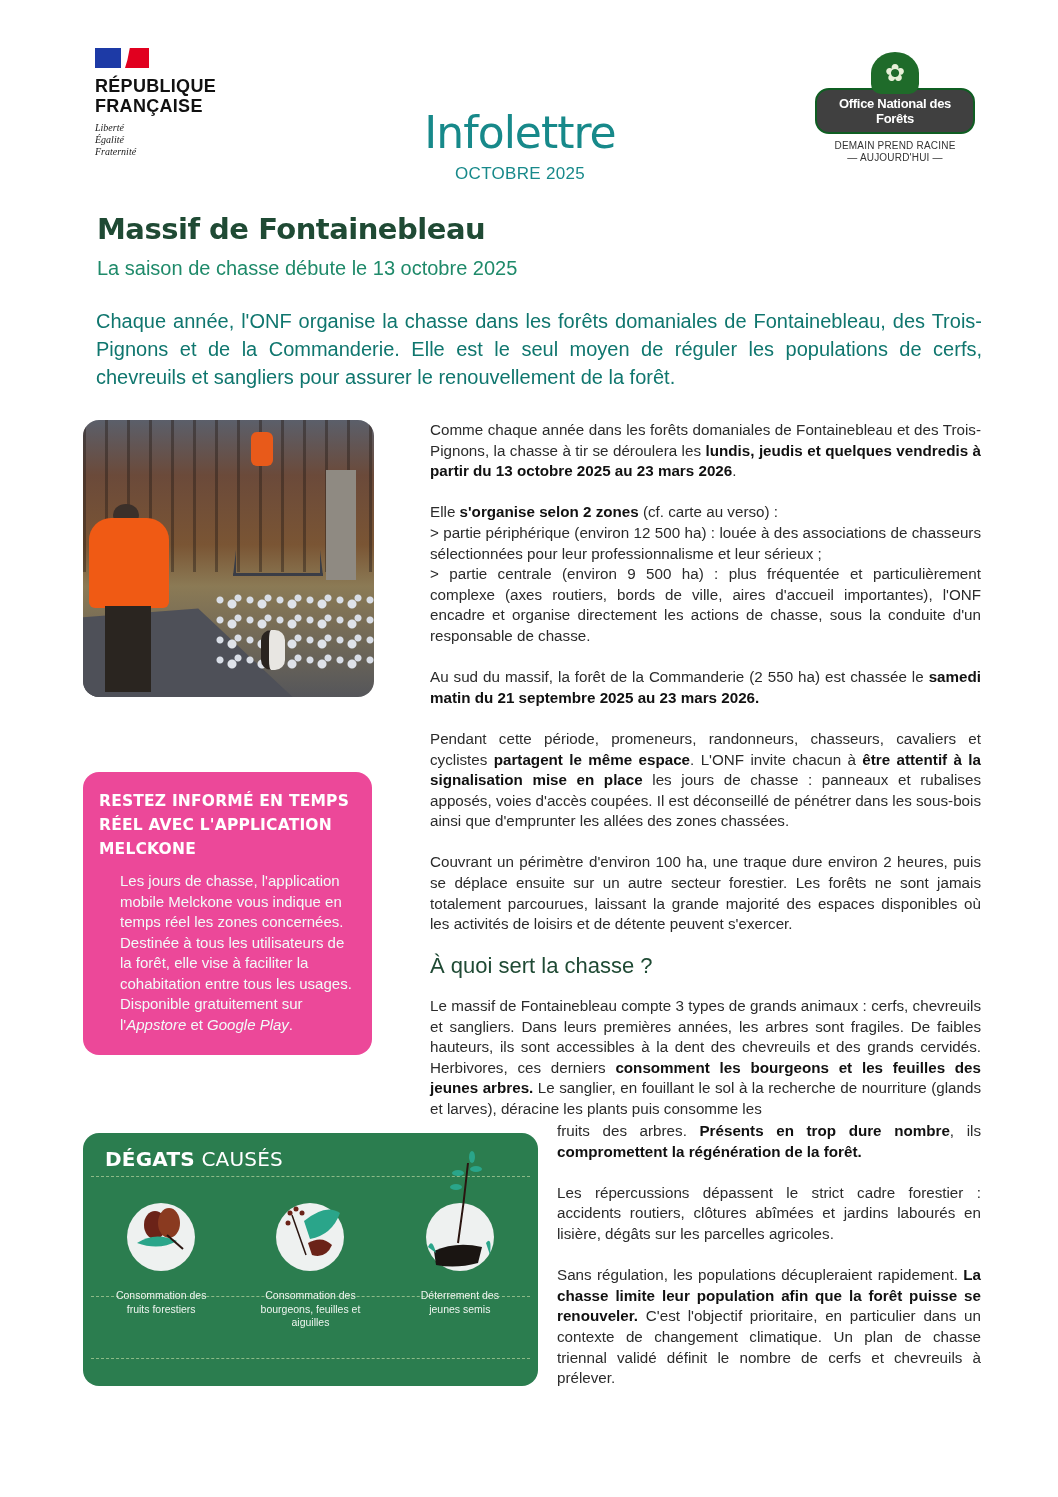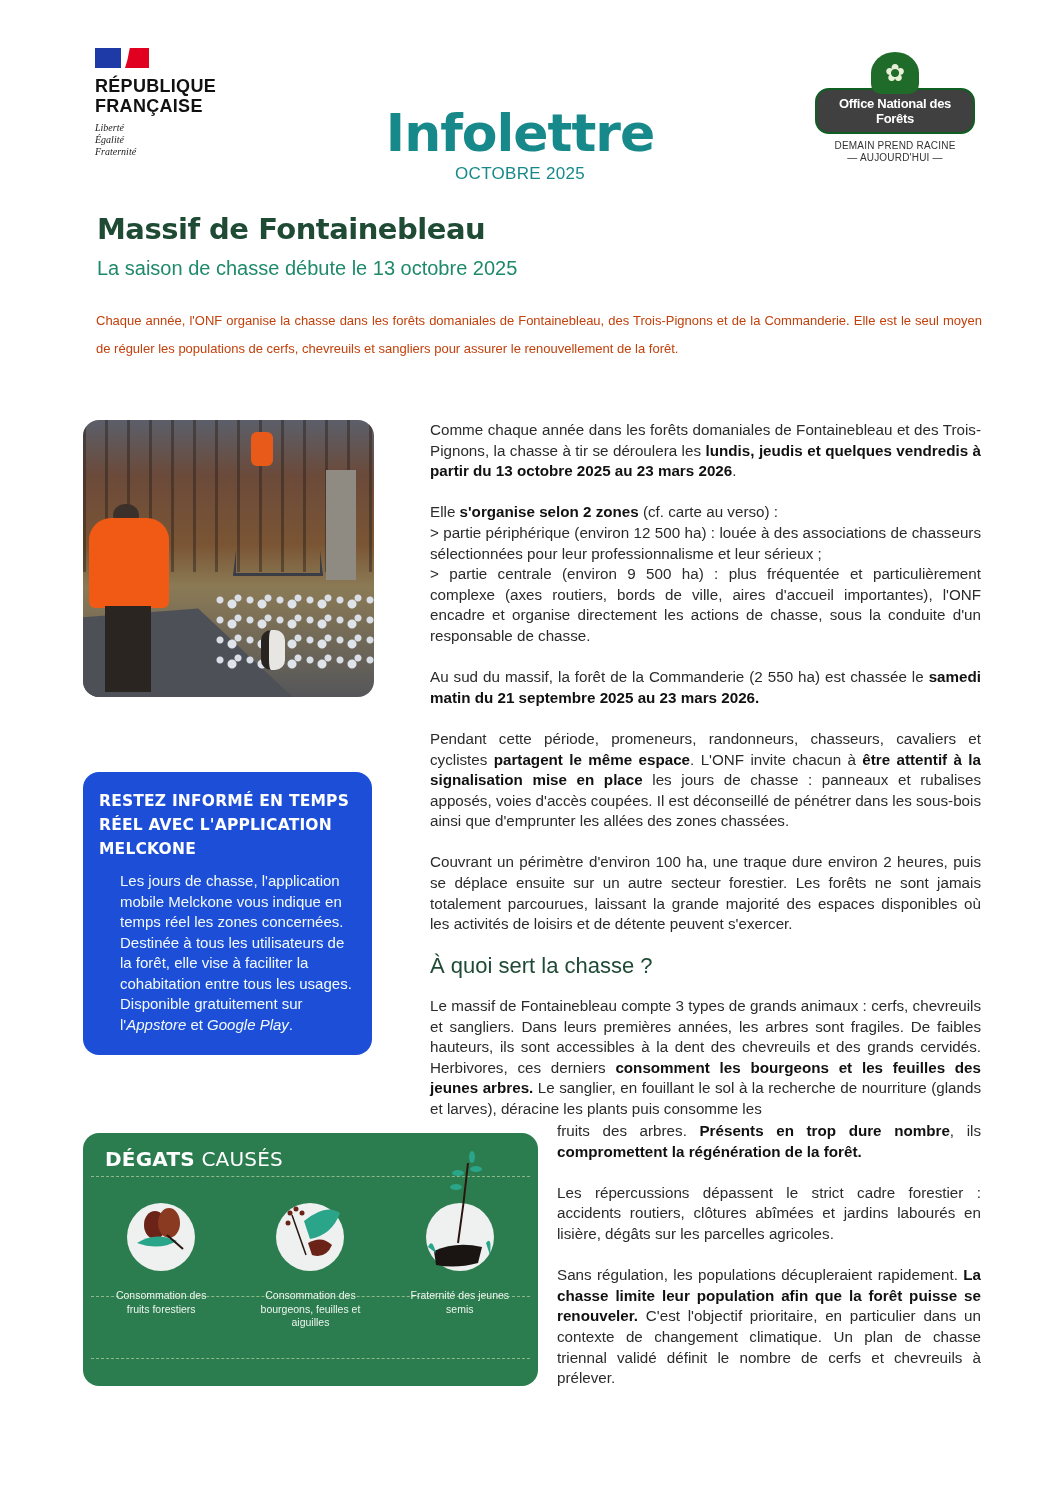--- a/index.html
+++ b/index.html
@@ -13,28 +13,28 @@
   .rf-flag .red { width: 24px; height: 20px; background: #e1001f; clip-path: polygon(20% 0, 100% 0, 100% 100%, 0 100%, 10% 60%); }
   .rf-name { font-family: "Liberation Sans", sans-serif; font-weight: bold; font-size: 18px; line-height: 20px; color: #111; letter-spacing: 0.3px; }
   .rf-motto { font-family: "Liberation Serif", serif; font-style: italic; font-size: 10px; line-height: 12px; color: #222; margin-top: 6px; }
 
   .onf-logo { position: absolute; left: 815px; top: 52px; width: 160px; text-align: center; }
   .onf-tree { width: 48px; height: 42px; margin: 0 auto -6px; background: #1f6b2a; border-radius: 50% 50% 10px 10px; position: relative; z-index: 1; display: flex; align-items: center; justify-content: center; color: #e8f0d8; font-size: 24px; }
   .onf-badge { background: #404040; color: #fff; font-family: "Liberation Sans", sans-serif; font-weight: bold; font-size: 13px; border-radius: 14px; padding: 6px 4px; border: 2px solid #0f5e22; letter-spacing: -0.3px; }
   .onf-tag { font-size: 10px; color: #333; margin-top: 6px; line-height: 12px; letter-spacing: 0.2px; }
 
   .masthead { position: absolute; left: 360px; top: 104px; width: 320px; text-align: center; }
-  .masthead-title { font-family: "DejaVu Sans", sans-serif; font-weight: bold; font-size: 52px; color: #17898a; letter-spacing: -1px; line-height: 58px; }
+  .masthead-title { font-family: "DejaVu Sans", sans-serif; font-weight: normal; font-size: 44px; color: #17898a; letter-spacing: -1px; line-height: 58px; }
   .masthead-date { font-size: 17px; color: #17898a; margin-top: 2px; letter-spacing: 0.3px; }
 
   .headline { position: absolute; left: 97px; top: 210px; }
   .headline h1 { font-family: "DejaVu Sans", sans-serif; font-weight: bold; font-size: 29px; color: #1f4a34; letter-spacing: -0.5px; line-height: 38px; }
   .headline h2 { font-family: "Liberation Sans", sans-serif; font-weight: normal; font-size: 20px; color: #1f8a6a; line-height: 40px; }
 
-  .intro { position: absolute; left: 96px; top: 307px; width: 886px; font-size: 13px; line-height: 28px; color: #c2410c; text-align: justify; }
+  .intro { position: absolute; left: 96px; top: 307px; width: 886px; font-size: 20px; line-height: 28px; color: #0f766e; text-align: justify; }
 
   
   .photo { position: absolute; left: 83px; top: 420px; width: 291px; height: 277px; border-radius: 16px; overflow: hidden; background: linear-gradient(180deg, #5b5f6a 0%, #6b4a3a 20%, #7a5534 45%, #8b7a55 60%, #55565a 100%); }
   .photo .trees { position: absolute; inset: 0; background: repeating-linear-gradient(90deg, rgba(40,30,25,0.45) 0 3px, transparent 3px 22px); height: 55%; }
   .photo .road { position: absolute; left: 0; bottom: 0; width: 72%; height: 32%; background: #4e5058; clip-path: polygon(0 10%, 55% 0, 100% 100%, 0 100%); }
   .photo .snow { position: absolute; right: 0; bottom: 10%; width: 55%; height: 28%; background: radial-gradient(circle at 20% 40%, #d8dde6 0 3px, transparent 4px), radial-gradient(circle at 60% 60%, #dfe3ea 0 4px, transparent 5px), radial-gradient(circle at 80% 30%, #d8dde6 0 3px, transparent 4px); background-size: 30px 20px; }
   .photo .hunter { position: absolute; left: 6px; top: 98px; width: 80px; height: 90px; background: #f05a14; border-radius: 22px 22px 6px 6px; }
   .photo .hunter-legs { position: absolute; left: 22px; top: 186px; width: 46px; height: 86px; background: #2a2520; }
   .photo .hunter-head { position: absolute; left: 30px; top: 84px; width: 26px; height: 22px; background: #3b302a; border-radius: 50%; }
   .photo .tower { position: absolute; left: 150px; top: 78px; width: 90px; height: 78px; border: 3px solid #3a3d46; border-top: none; clip-path: polygon(10% 0, 90% 0, 100% 100%, 0 100%); }
@@ -45,21 +45,21 @@
   
   .col { position: absolute; left: 430px; width: 551px; font-size: 15.2px; line-height: 20.6px; color: #2b2b2b; text-align: justify; }
   .col p { margin-bottom: 20.6px; }
   .col b { color: #111; }
   .col-bottom { position: absolute; left: 557px; width: 424px; font-size: 15.2px; line-height: 20.6px; color: #2b2b2b; text-align: justify; }
   .col-bottom p { margin-bottom: 20.6px; }
   .col-bottom b { color: #111; }
   .section-h { position: absolute; left: 430px; top: 953px; font-size: 22px; color: #1f4a34; font-family: "Liberation Sans", sans-serif; }
 
   
-  .melck { position: absolute; left: 83px; top: 772px; width: 289px; height: 283px; background: #1d4ed8; border-radius: 16px; padding: 17px 16px 10px 16px; color: #fff; }
+  .melck { position: absolute; left: 83px; top: 772px; width: 289px; height: 283px; background: #ec4899; border-radius: 16px; padding: 17px 16px 10px 16px; color: #fff; }
   .melck h3 { font-family: "DejaVu Sans", sans-serif; font-weight: bold; font-size: 15.5px; line-height: 24px; letter-spacing: 0.2px; margin-bottom: 10px; }
   .melck p { font-size: 15px; line-height: 20.5px; color: #f2fbf9; margin-left: 21px; }
 
   
   .degats { position: absolute; left: 83px; top: 1133px; width: 455px; height: 253px; background: #2b7d4f; border-radius: 16px; color: #fff; overflow: hidden; }
   .degats h3 { position: absolute; left: 22px; top: 14px; font-family: "DejaVu Sans", sans-serif; font-size: 20px; letter-spacing: 0.2px; }
   .degats h3 .strong { font-weight: bold; }
   .degats h3 .light { font-weight: normal; }
   .dash { position: absolute; left: 8px; right: 8px; border-top: 1px dashed rgba(220,235,180,0.55); }
   .items { position: absolute; left: 0; top: 70px; width: 100%; display: flex; justify-content: space-around; padding: 0 10px; gap: 13px; }
@@ -185,16 +185,16 @@
           <path d="M52 100 Q58 60 62 20" stroke="#2a1510" stroke-width="2" fill="none"></path>
           <ellipse cx="52" cy="30" rx="6" ry="3" fill="#2aa58a"></ellipse>
             <ellipse cx="70" cy="26" rx="6" ry="3" fill="#2aa58a"></ellipse>
             <ellipse cx="50" cy="44" rx="6" ry="3" fill="#2aa58a"></ellipse>
             <ellipse cx="66" cy="14" rx="3" ry="6" fill="#2aa58a"></ellipse>
           <path d="M28 108 Q50 98 76 104 L72 120 Q50 126 30 122Z" fill="#1a1512"></path>
           <path d="M22 104 Q26 94 30 110Z" fill="#2aa58a"></path>
             <path d="M80 100 Q86 92 84 112Z" fill="#2aa58a"></path>
         </svg>
       </div>
-      <div class="lbl">Fraternité des jeunes semis</div>
+      <div class="lbl">Déterrement des jeunes semis</div>
     </div>
   </div>
 </div>
 
 </body></html>

